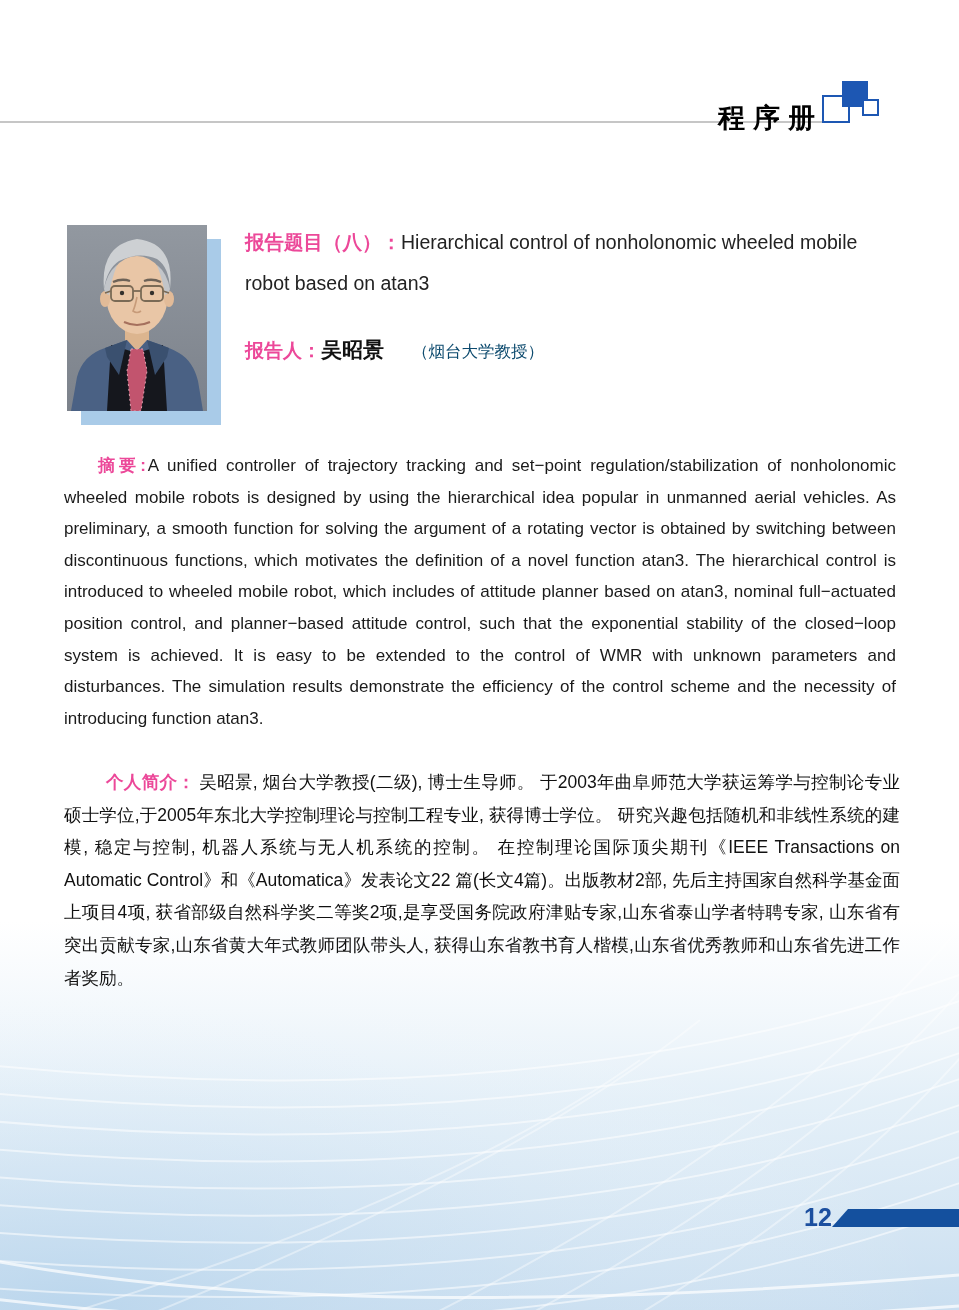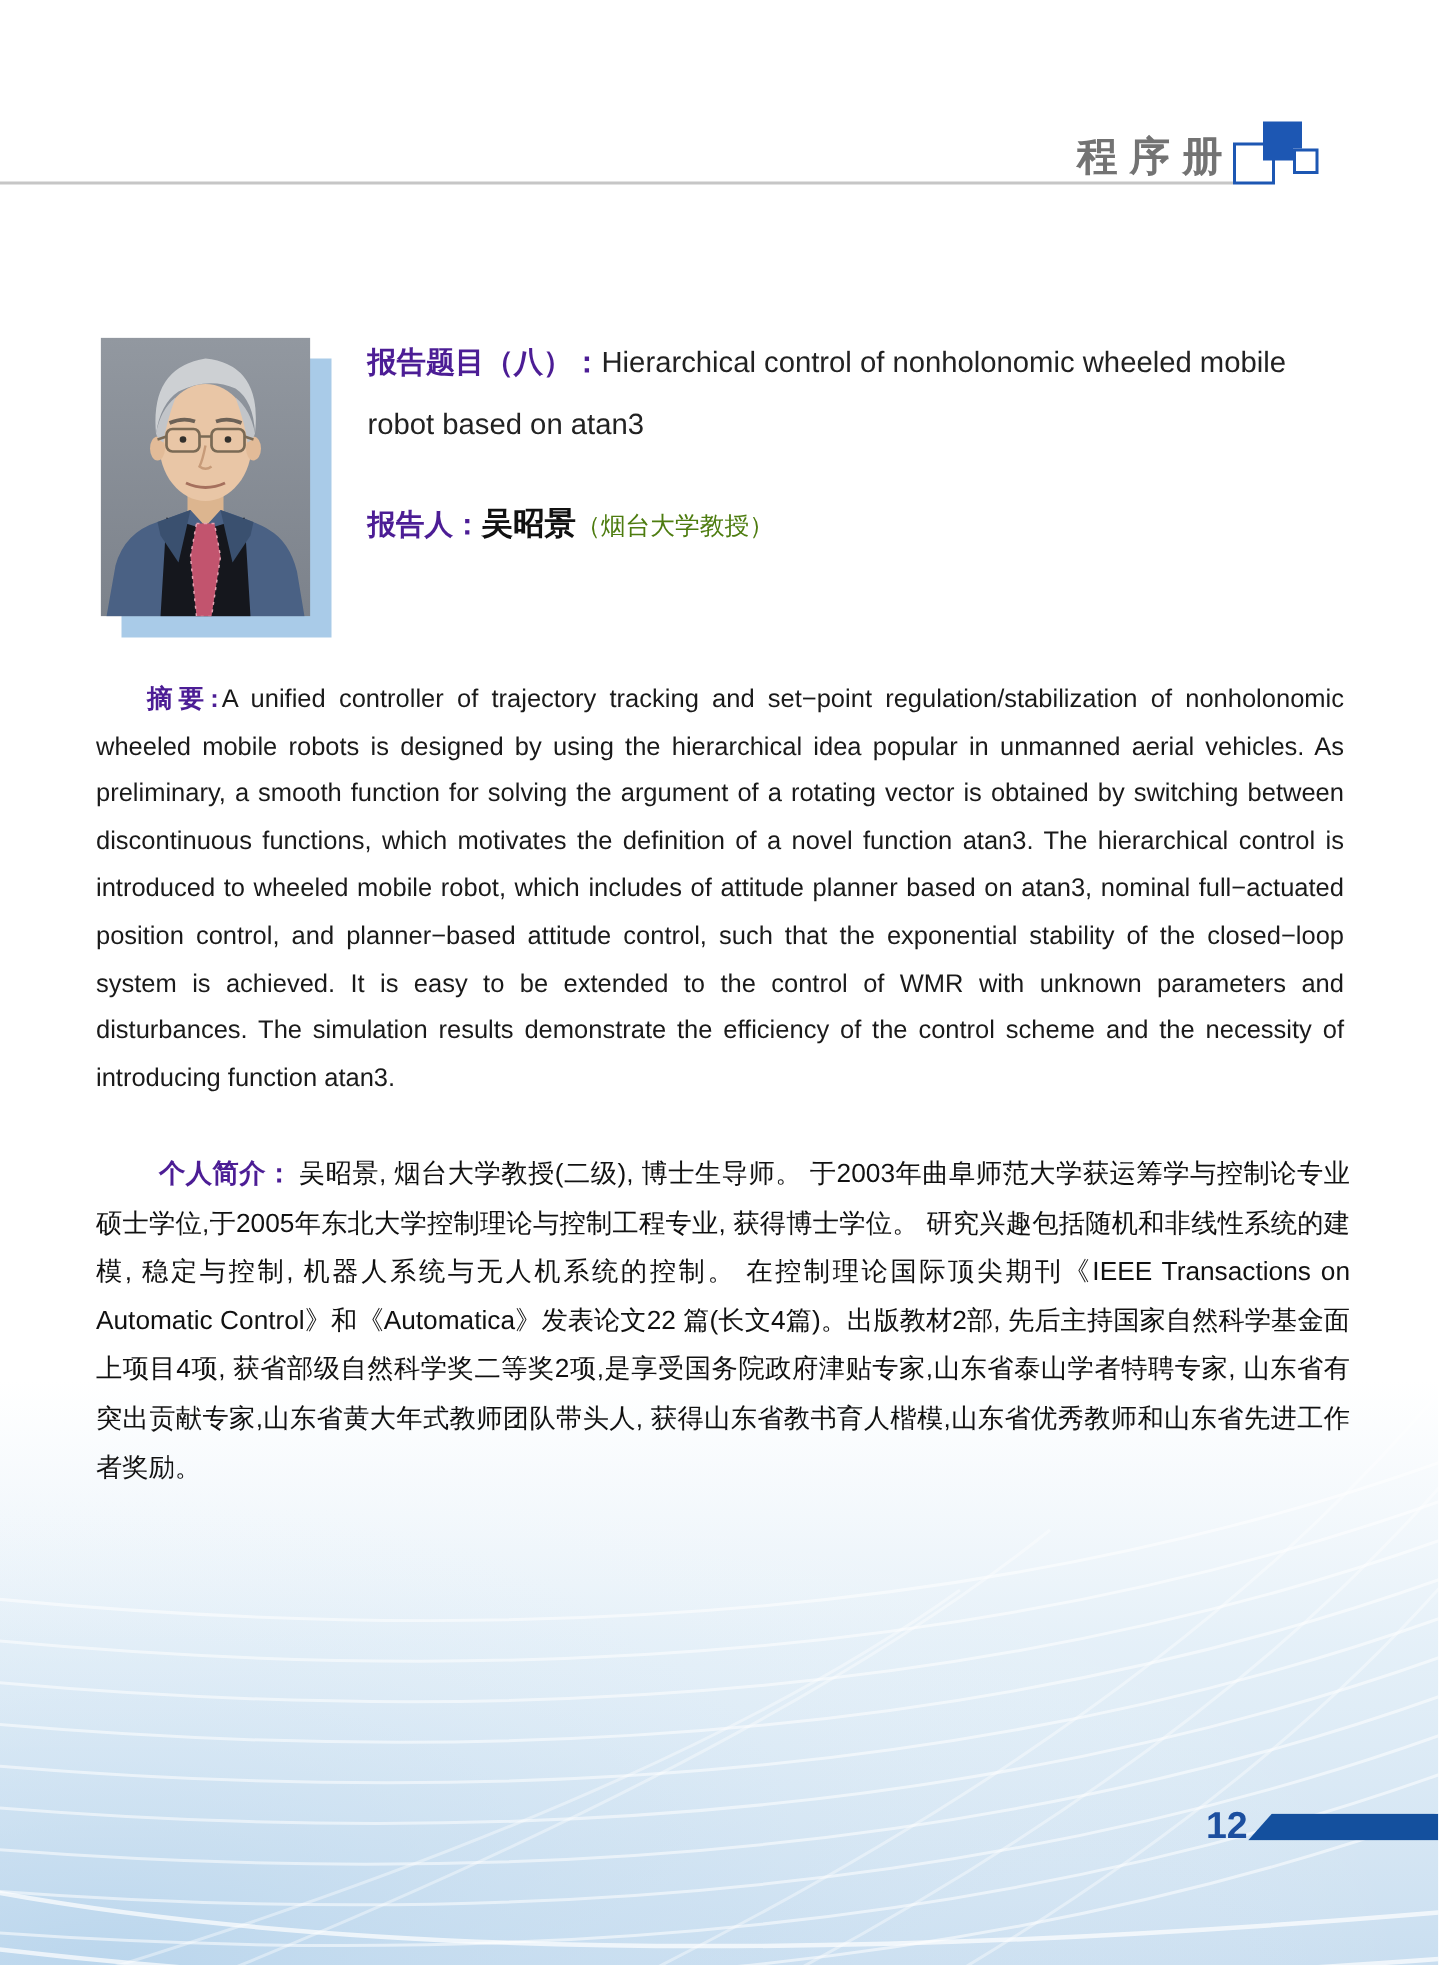--- a/index.html
+++ b/index.html
@@ -18,23 +18,23 @@
     position:absolute; left:0; bottom:0; width:959px; height:390px;
     pointer-events:none;
   }
 
   
   .header-line {
     position:absolute; left:0; top:121px; width:822px; height:2px;
     background:#c6c6c6;
   }
   .header-title {
-    position:absolute; left:718px; top:86px;
+    position:absolute; left:718px; top:100px;
     font-family:Liberation Serif, serif;
-    font-size:27px; color:#737373; letter-spacing:8px; font-weight:600;
+    font-size:27px; color:#000000; letter-spacing:8px; font-weight:600;
   }
   .sq { position:absolute; }
   .sq-outline-large {
     left:822px; top:95px; width:28px; height:28px;
     border:2px solid #1d57b3; background:#ffffff;
   }
   .sq-filled {
     left:842px; top:81px; width:26px; height:26px;
     background:#1d57b3;
   }
@@ -52,28 +52,28 @@
     position:absolute; left:67px; top:225px; width:140px; height:186px;
     overflow:hidden;
   }
   .photo-frame svg { display:block; width:100%; height:100%; }
 
   
   .title-block {
     position:absolute; left:245px; top:222px; width:630px;
     font-size:19.5px; line-height:41px; color:#222;
   }
-  .blue { color:#4c1d95; }
+  .blue { color:#ec4899; }
   .b { font-weight:bold; }
   .speaker-line {
     position:absolute; left:245px; top:335px; width:630px;
     font-size:19px; line-height:30px;
   }
   .speaker-name { font-size:21px; font-weight:bold; color:#111; }
-  .speaker-affil { font-size:16.5px; color:#4d7c0f; }
+  .speaker-affil { font-size:16.5px; color:#0c4a6e;margin-left:28px; }
 
   
   .abstract-par {
     position:absolute; left:64px; top:450px; width:832px;
     font-size:17px; line-height:31.6px; color:#1a1a1a;
     text-align:justify; text-indent:2em;
   }
   .abstract-par .par-label { margin-right:2px; }
   .bio-par {
     position:absolute; left:64px; top:766px; width:836px;

